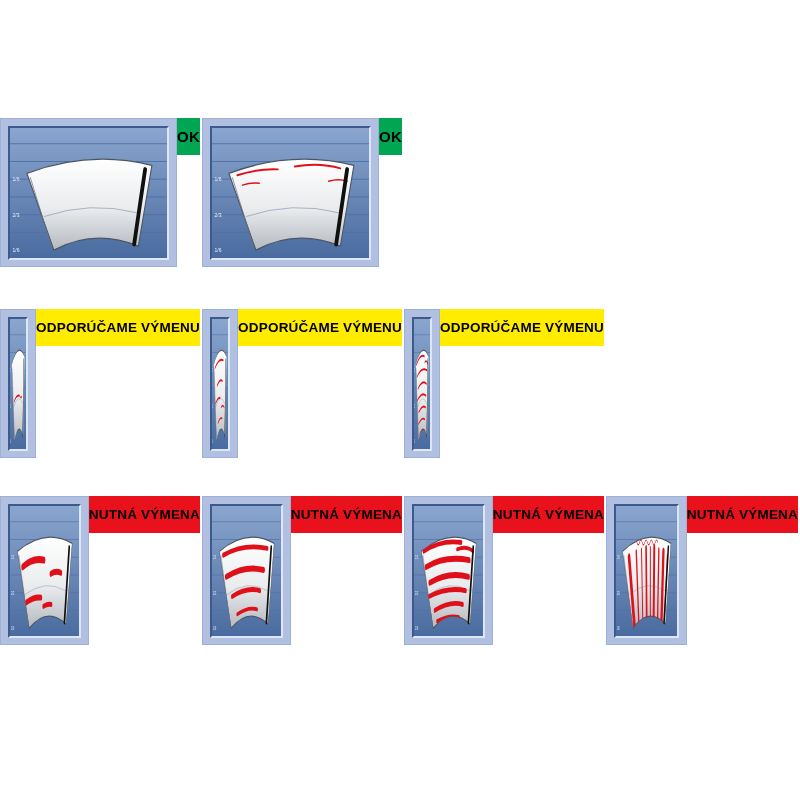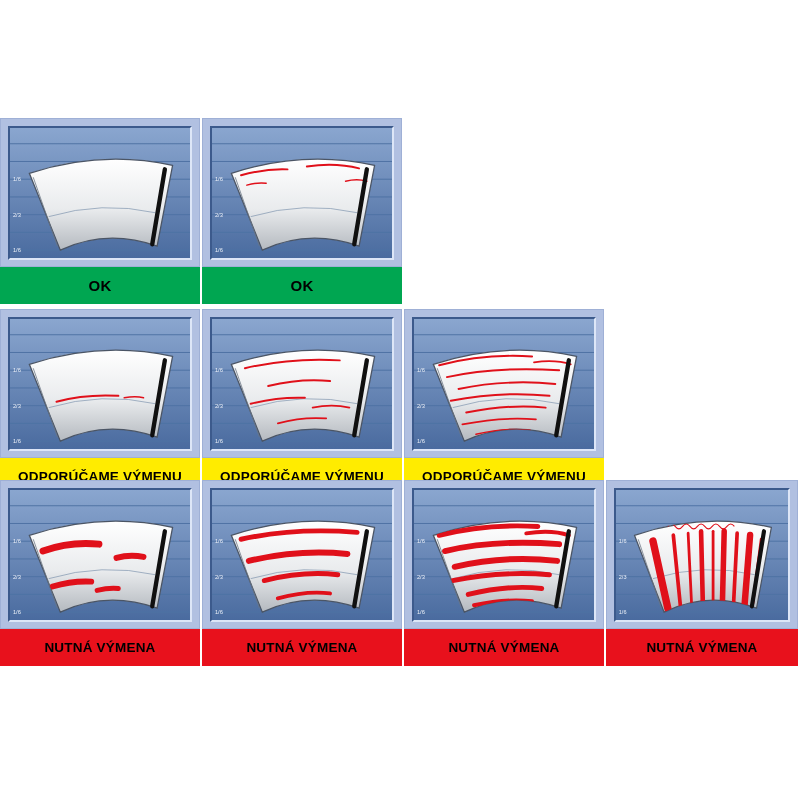--- a/index.html
+++ b/index.html
@@ -1,20 +1,20 @@
 <!DOCTYPE html>
 <html><head>
 <meta charset="utf-8">
 <style>
   * { margin:0; padding:0; box-sizing:border-box; }
   html,body { width:800px; height:800px; }
   body { background:#ffffff; font-family:"Liberation Sans", sans-serif; position:relative; overflow:hidden; }
   .stage { position:absolute; inset:0; width:800px; height:800px; }
   .row { position:absolute; left:0; display:flex; gap:2px; }
-  .cell { width:200px; height:186px; display:flex; flex-direction:column; }
+  .cell { width:200px; height:186px; display:flex; }
   .row[data-name="condition-row-required"] .cell:last-child { width:192px; }
   .frame { height:149px; background:#b1c0e1; padding:7px 7px 6px; border:1px solid #9fb0d6; }
   .screen { width:100%; height:100%; border:2px solid; border-color:#3c5a8c #dde6f7 #dde6f7 #3c5a8c; background:#5d80b4; overflow:hidden; }
   .screen svg { display:block; width:100%; height:100%; }
   .label-bar { flex:1; height:37px; display:flex; align-items:center; justify-content:center; }
   .label-text { font-weight:bold; font-size:13.5px; color:#000; letter-spacing:.2px; white-space:nowrap; }
   .row[data-name="condition-row-ok"] .label-text { font-size:15px; }
   .scl { font-size:6px; fill:#e9eef7; font-family:"Liberation Sans", sans-serif; }
 </style>
 </head>
@@ -193,21 +193,21 @@
               </g>
     <line x1="160" y1="42" x2="147" y2="118" stroke="#101010" stroke-width="4.5" stroke-linecap="round" data-name="wiper-blade"></line>
   </svg>
           </div>
        </div>
        <div class="label-bar" style="background:#ffec00" data-name="condition-label-bar">
          <span class="label-text" data-name="condition-label">ODPORÚČAME VÝMENU</span>
        </div>
       </div>
     </div>
-    <div class="row" data-name="condition-row-required" style="top: 480px;">
+    <div class="row" data-name="condition-row-required" style="top: 496px;">
       <div class="cell" data-name="panel-required-1">
         <div class="frame" data-name="panel-frame">
          <div class="screen" data-name="windshield-screen">
             <svg viewBox="0 0 186 132" preserveAspectRatio="none" data-name="windshield-graphic">
     <rect x="0" y="0" width="186" height="132" fill="url(#scrGrad)" data-name="screen-background"></rect>
     <line x1="0" y1="16" x2="186" y2="16" stroke="#4e72a4" stroke-width="1" data-name="screen-rule-line"></line>
               <line x1="0" y1="34" x2="186" y2="34" stroke="#4e72a4" stroke-width="1" data-name="screen-rule-line"></line>
               <line x1="0" y1="52" x2="186" y2="52" stroke="#4e72a4" stroke-width="1" data-name="screen-rule-line"></line>
               <line x1="0" y1="70" x2="186" y2="70" stroke="#4e72a4" stroke-width="1" data-name="screen-rule-line"></line>
               <line x1="0" y1="88" x2="186" y2="88" stroke="#4e72a4" stroke-width="1" data-name="screen-rule-line"></line>

